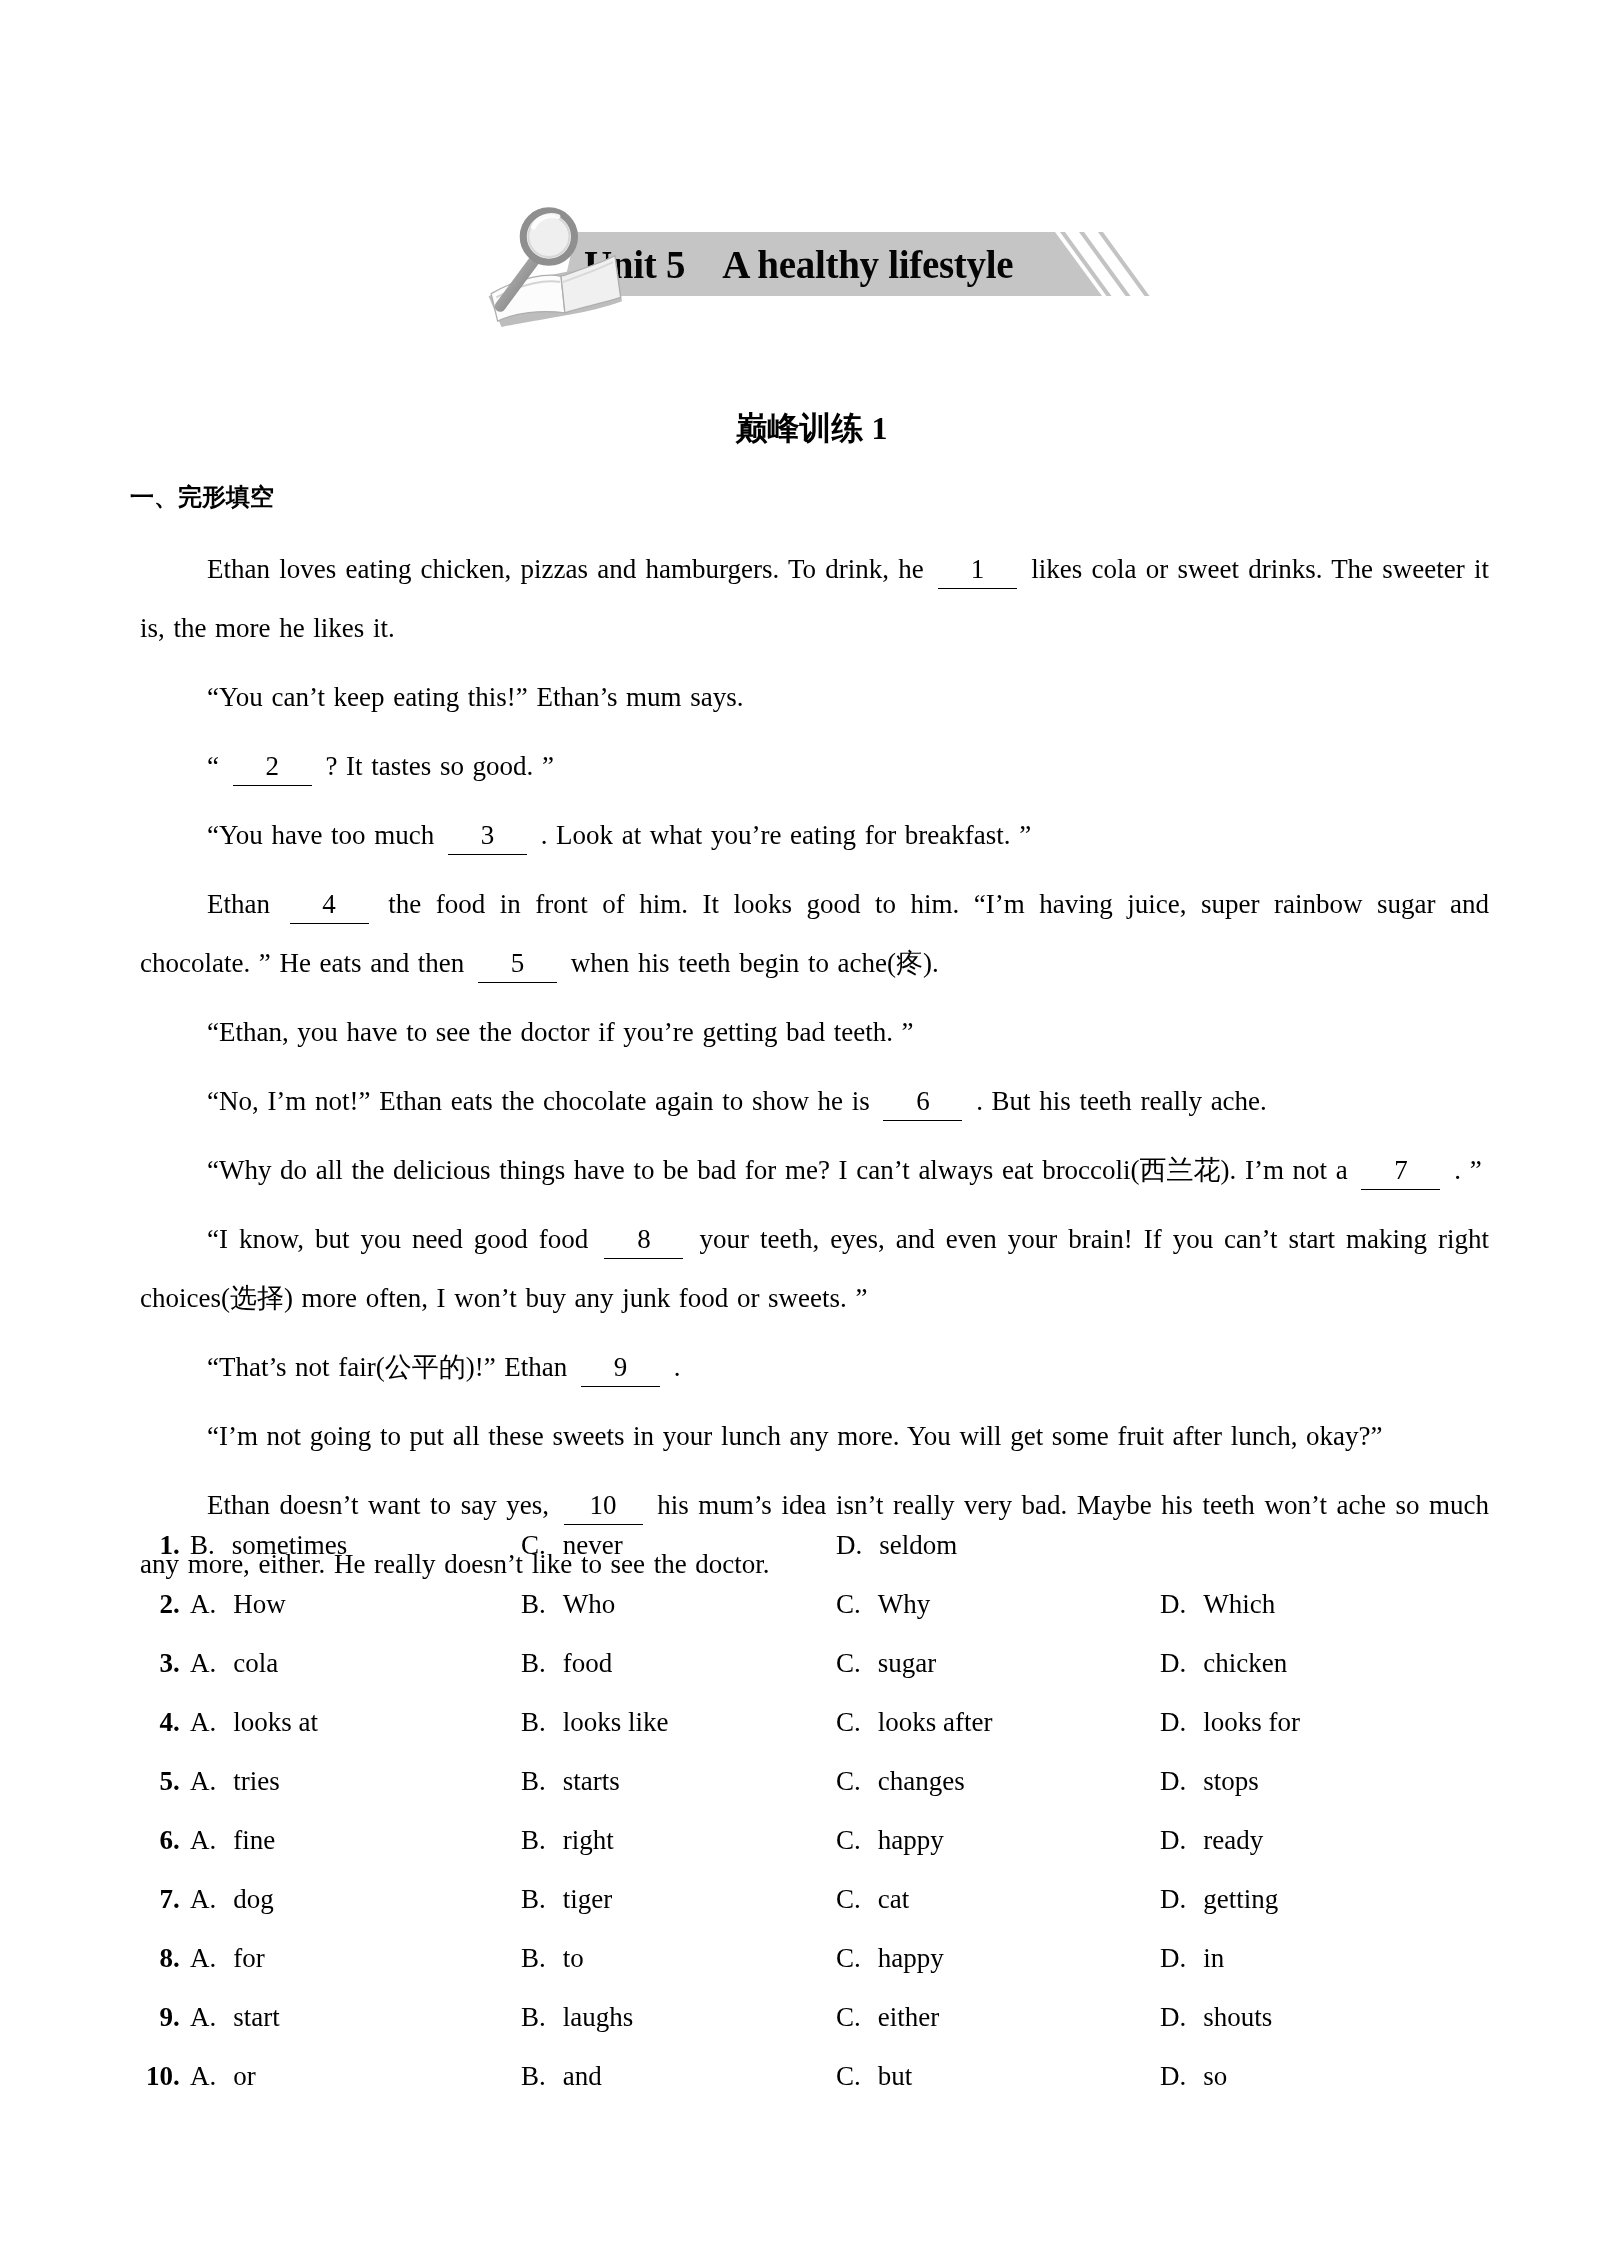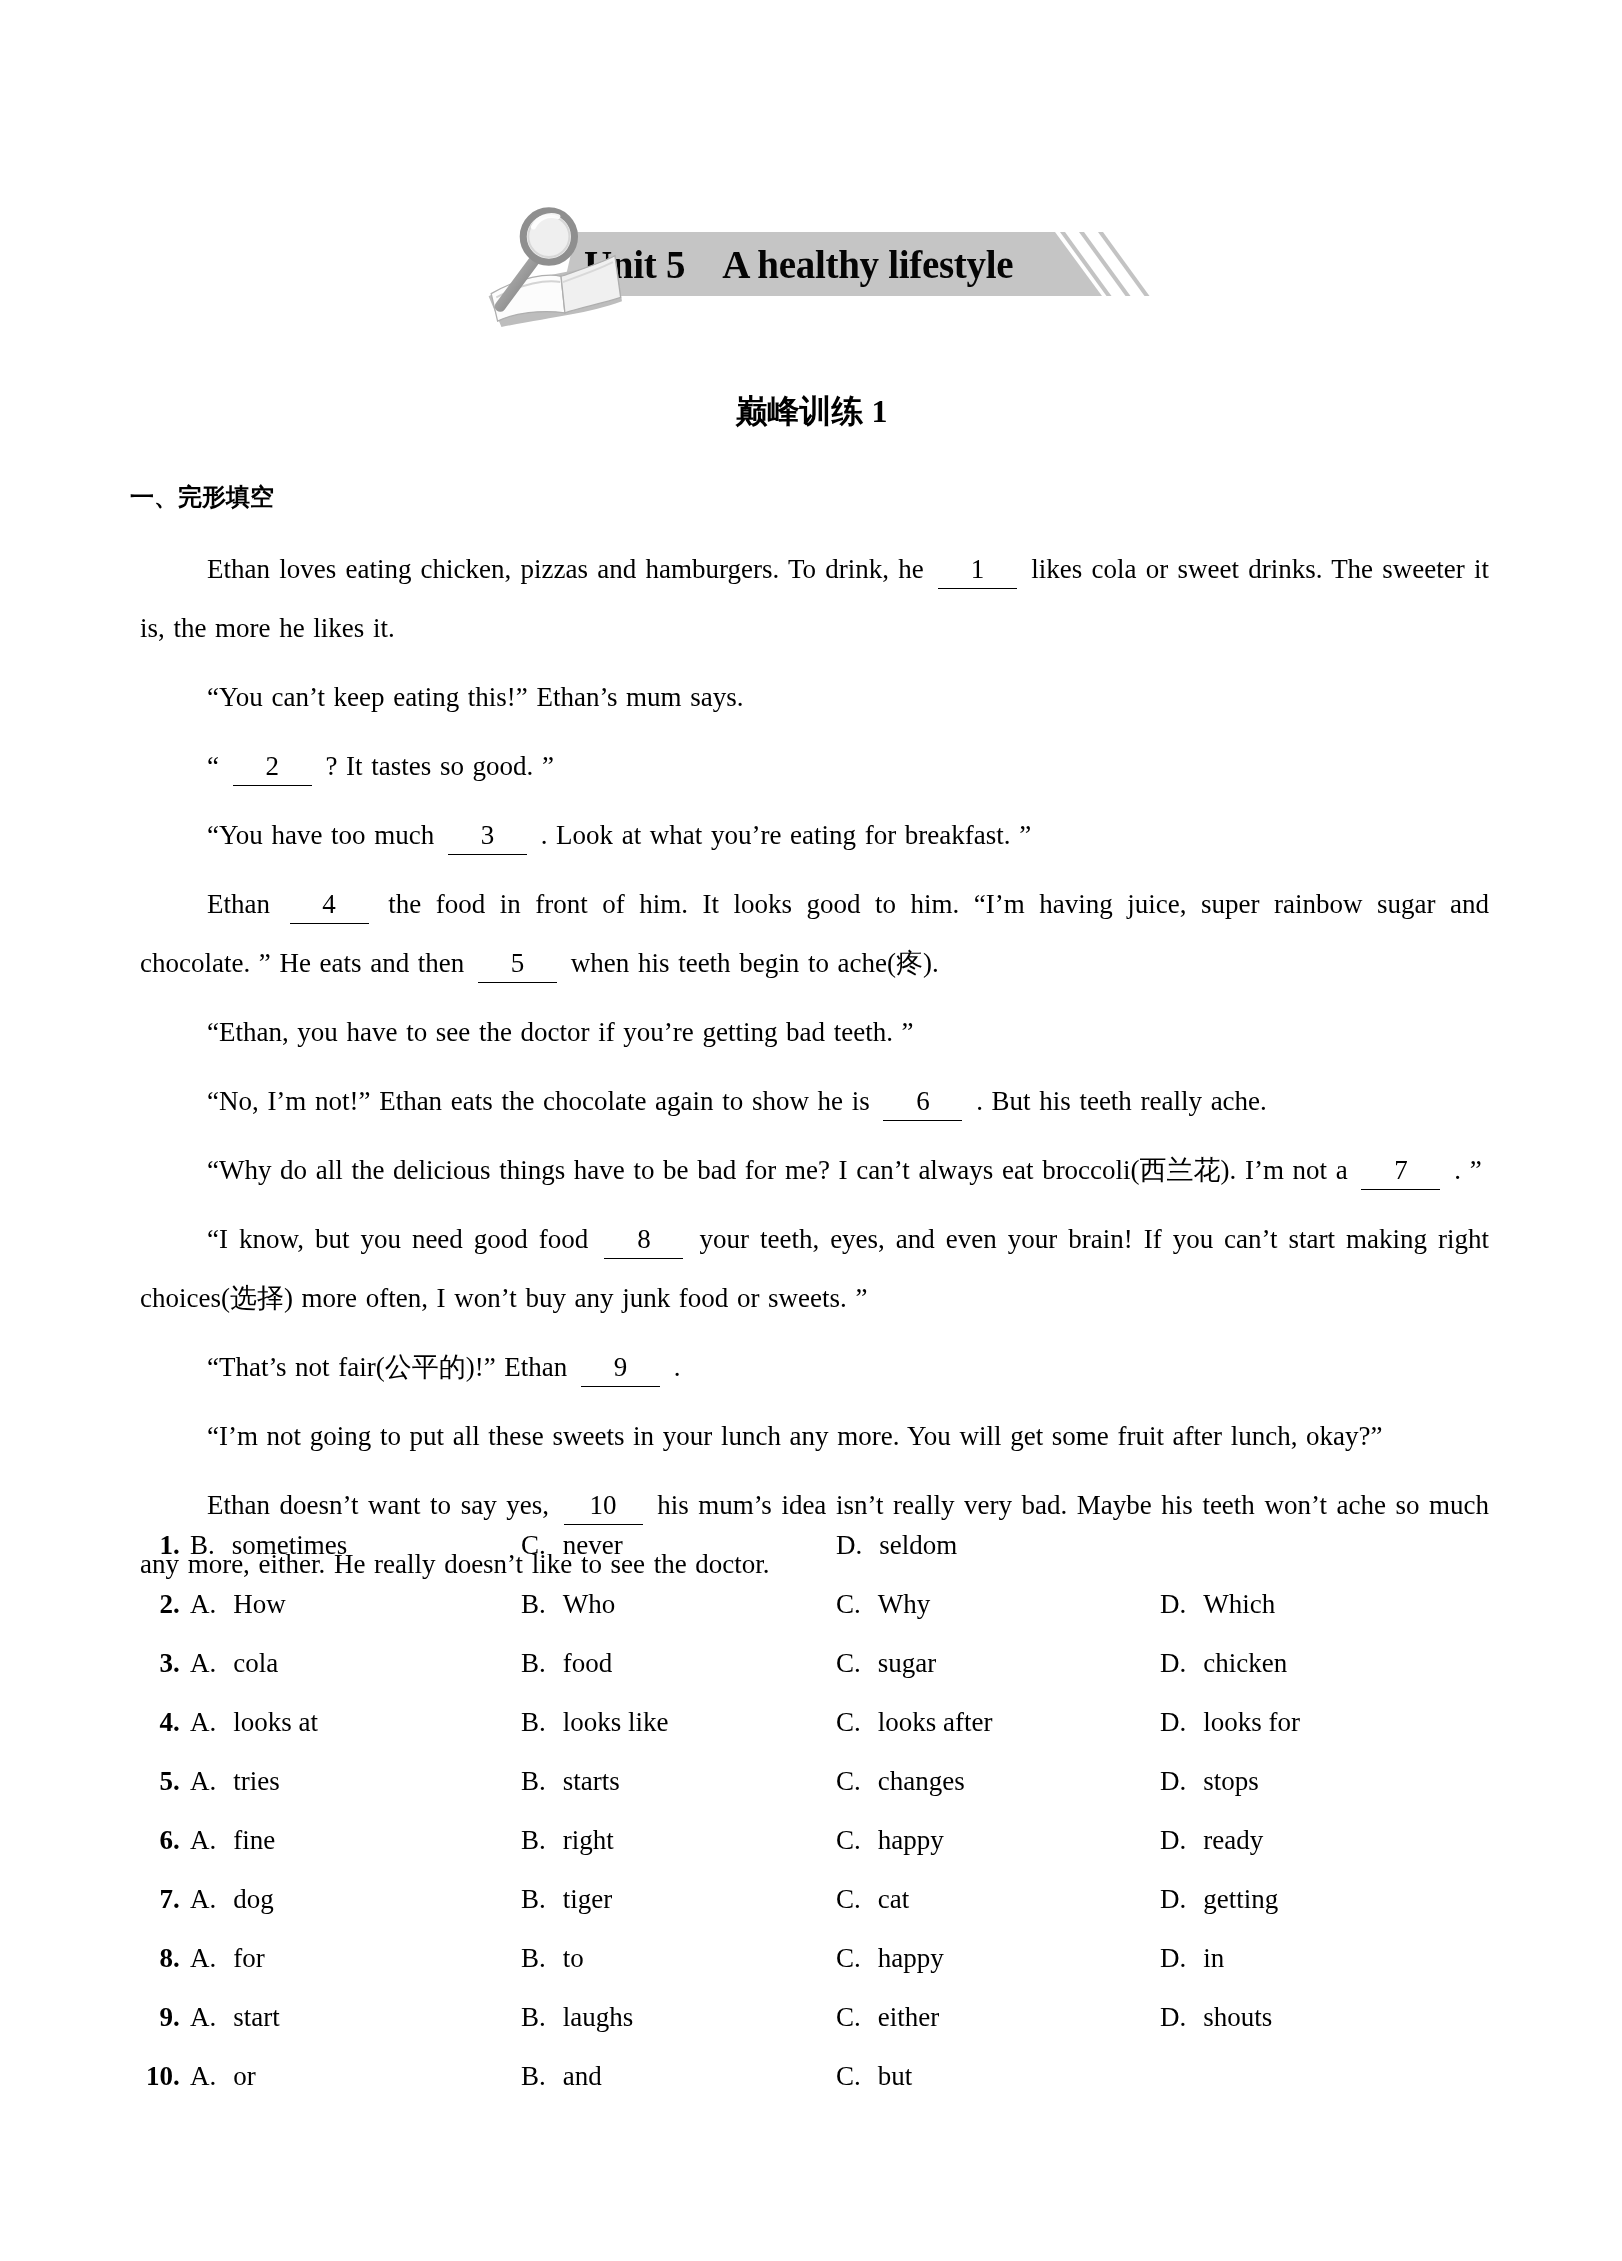--- a/index.html
+++ b/index.html
@@ -19,21 +19,21 @@
     font-weight:bold;font-size:39px;letter-spacing:-0.3px;color:#050505;white-space:nowrap;
   }
   .stripe{
     position:absolute;top:232px;width:5.1px;height:64px;background:#c3c3c3;
     transform:skewX(36deg);transform-origin:top left;
   }
   .stripe.s1{left:1060px}.stripe.s2{left:1079px}.stripe.s3{left:1098px}
   .icon-wrap{position:absolute;left:477px;top:200px;width:170px;height:141px;}
   
   .training-title{
-    position:absolute;top:390px;left:0;width:1623px;text-align:center;
+    position:absolute;top:407px;left:0;width:1623px;text-align:center;
     font-weight:bold;font-size:32px;
   }
   .section-heading{
     position:absolute;top:481px;left:130px;
     font-weight:bold;font-size:24px;
   }
   
   .passage{
     position:absolute;top:530px;left:130px;width:1369px;
     font-size:27px;line-height:59px;text-align:justify;word-spacing:1.9px;
@@ -172,15 +172,16 @@
       <div class="opt"><span class="olabel">A.</span><span class="otext">start</span></div>
       <div class="opt"><span class="olabel">B.</span><span class="otext">laughs</span></div>
       <div class="opt"><span class="olabel">C.</span><span class="otext">either</span></div>
       <div class="opt"><span class="olabel">D.</span><span class="otext">shouts</span></div>
     </div>
     <div class="qrow">
       <div class="qnum">10.</div>
       <div class="opt"><span class="olabel">A.</span><span class="otext">or</span></div>
       <div class="opt"><span class="olabel">B.</span><span class="otext">and</span></div>
       <div class="opt"><span class="olabel">C.</span><span class="otext">but</span></div>
+      <div class="opt"><span class="olabel">D.</span><span class="otext">so</span></div>
     </div>
   </div>
 
 
 </body></html>

